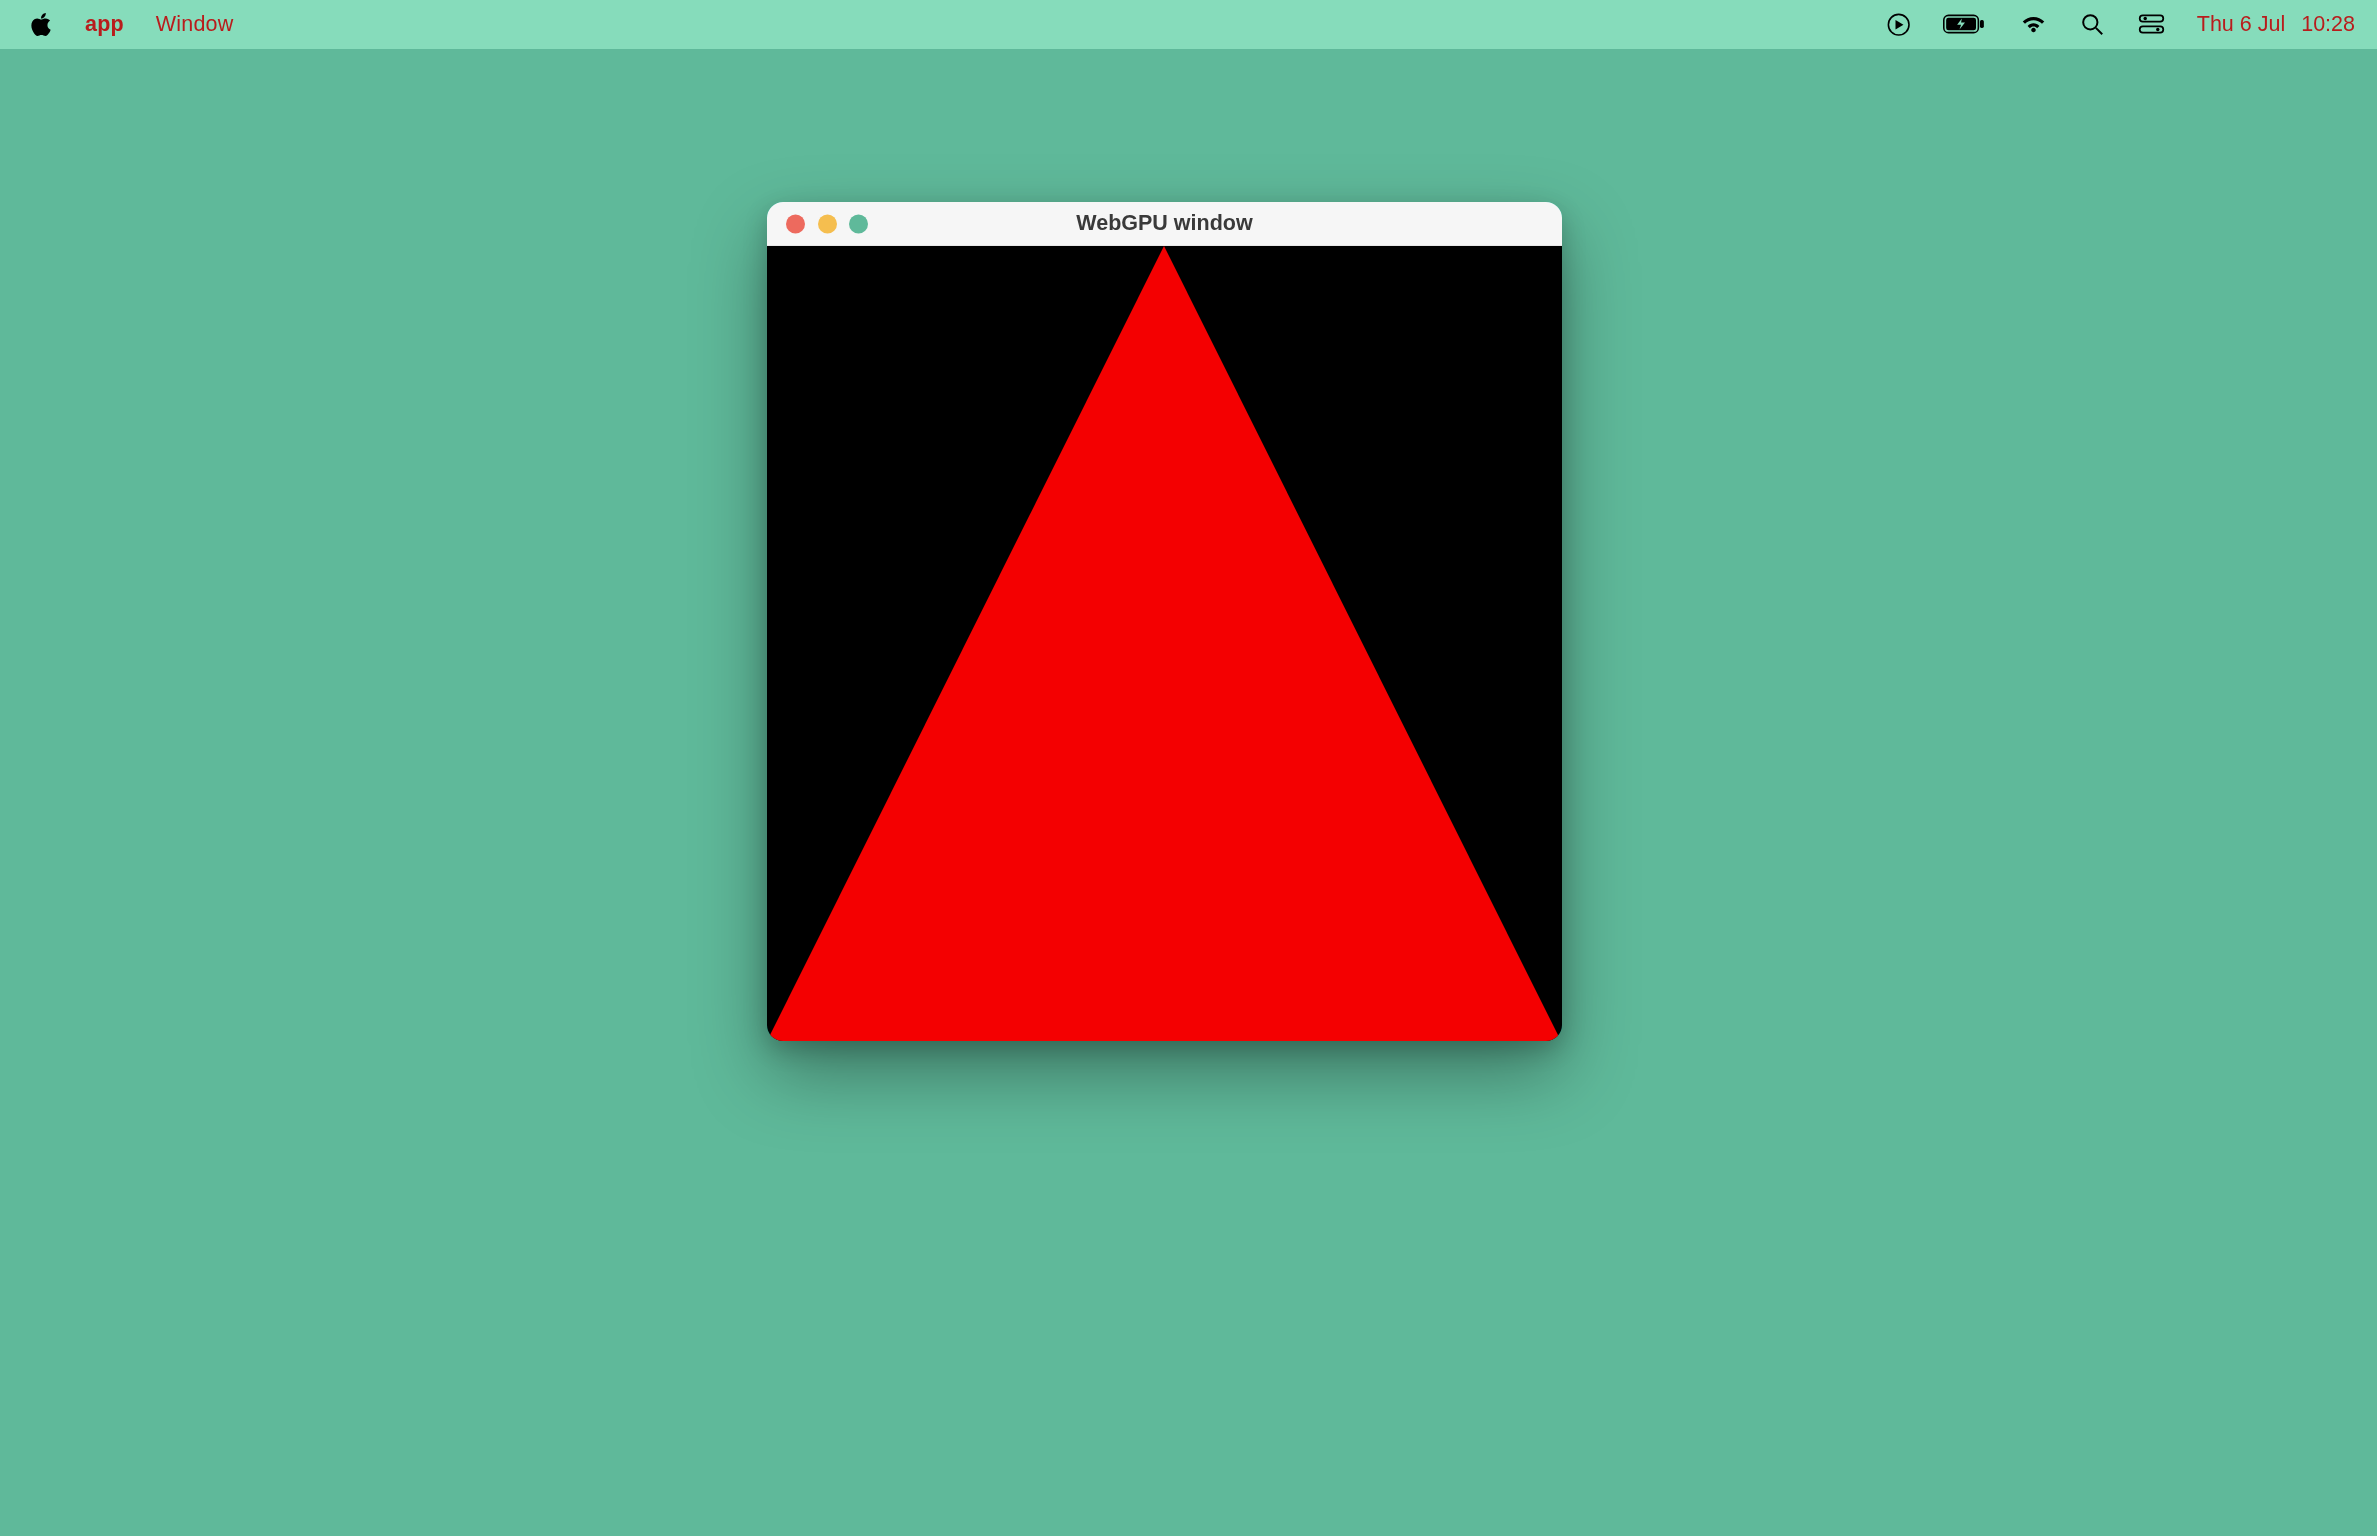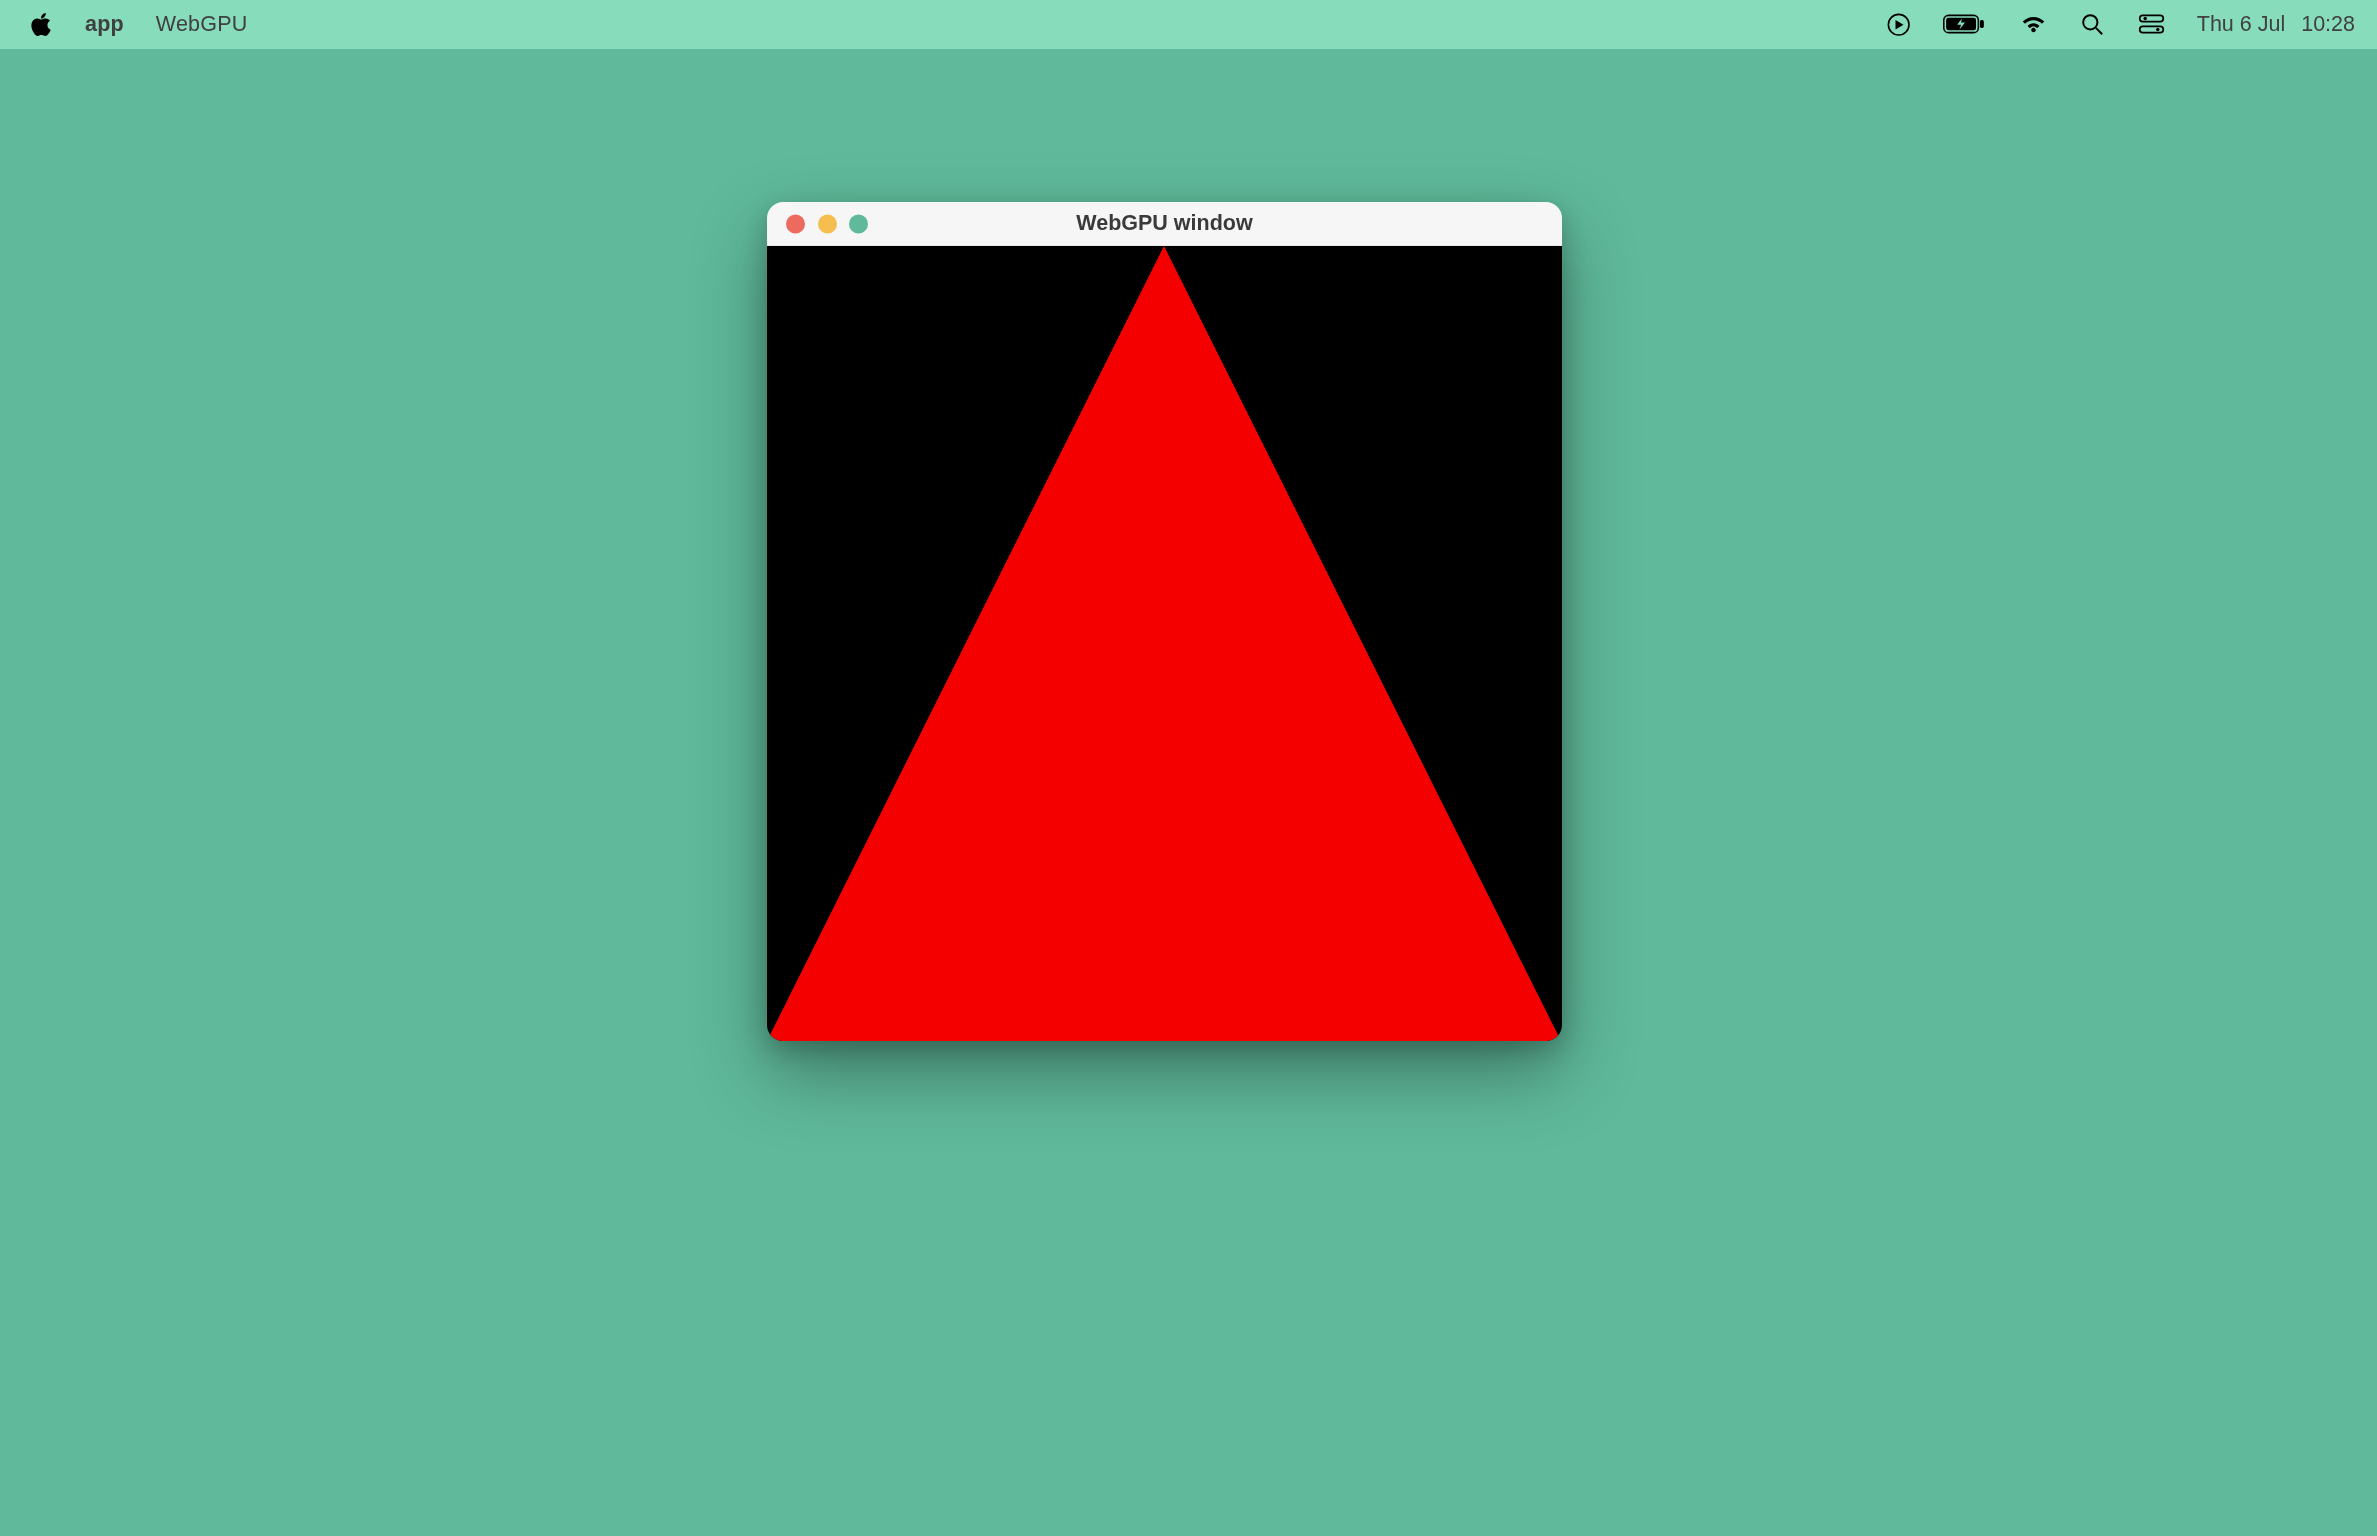--- a/index.html
+++ b/index.html
@@ -22,21 +22,21 @@
       position: absolute;
       top: 0;
       left: 0;
       right: 0;
       height: 49px;
       background: #86dcbb;
       display: flex;
       align-items: center;
       justify-content: space-between;
       padding: 0 22px 0 29px;
-      color: #404040;
+      color: #b91c1c;
     }
 
     .menubar-left {
       display: flex;
       align-items: center;
       gap: 32px;
     }
 
     .apple-icon svg {
       width: 24px;
@@ -147,21 +147,21 @@
 <body>
 
 <div class="menubar">
   <div class="menubar-left">
     <div class="apple-icon">
       <svg viewBox="0 0 170 170">
         <path d="M150.37 130.25c-2.45 5.66-5.35 10.87-8.71 15.66-4.58 6.53-8.33 11.05-11.22 13.56-4.48 4.12-9.28 6.23-14.42 6.35-3.69 0-8.14-1.05-13.32-3.18-5.197-2.12-9.973-3.17-14.34-3.17-4.58 0-9.492 1.05-14.746 3.17-5.262 2.13-9.501 3.24-12.742 3.35-4.929.21-9.842-1.96-14.746-6.52-3.13-2.73-7.045-7.41-11.735-14.04-5.032-7.08-9.169-15.29-12.41-24.65-3.471-10.11-5.211-19.9-5.211-29.378 0-10.857 2.346-20.221 7.045-28.068 3.693-6.303 8.606-11.275 14.755-14.925s12.793-5.51 19.948-5.629c3.915 0 9.049 1.211 15.429 3.591 6.362 2.388 10.447 3.599 12.238 3.599 1.339 0 5.877-1.416 13.57-4.239 7.275-2.618 13.415-3.702 18.445-3.275 13.63 1.1 23.87 6.473 30.68 16.153-12.19 7.386-18.22 17.731-18.1 31.002.11 10.337 3.86 18.939 11.23 25.769 3.34 3.17 7.07 5.62 11.22 7.36-.9 2.61-1.85 5.11-2.86 7.51zM119.11 7.24c0 8.102-2.96 15.667-8.86 22.669-7.12 8.324-15.732 13.134-25.071 12.375-.119-.972-.188-1.995-.188-3.07 0-7.778 3.386-16.102 9.399-22.908 3.002-3.446 6.82-6.311 11.45-8.597 4.62-2.252 8.99-3.497 13.1-3.71.12 1.083.17 2.166.17 3.24z"></path>
       </svg>
     </div>
     <div class="menu-item bold">app</div>
-    <div class="menu-item">WebGPU</div>
+    <div class="menu-item">Window</div>
   </div>
 
   <div class="menubar-right">
     <div class="status-icon">
       <svg width="25.4" height="25.4" viewBox="0 0 32 32" fill="none" stroke="#000" stroke-width="2">
         <circle cx="16" cy="16" r="13"></circle>
         <polygon points="12,10 12,22 22,16" fill="#000" stroke="none"></polygon>
       </svg>
     </div>
     <div class="status-icon">

